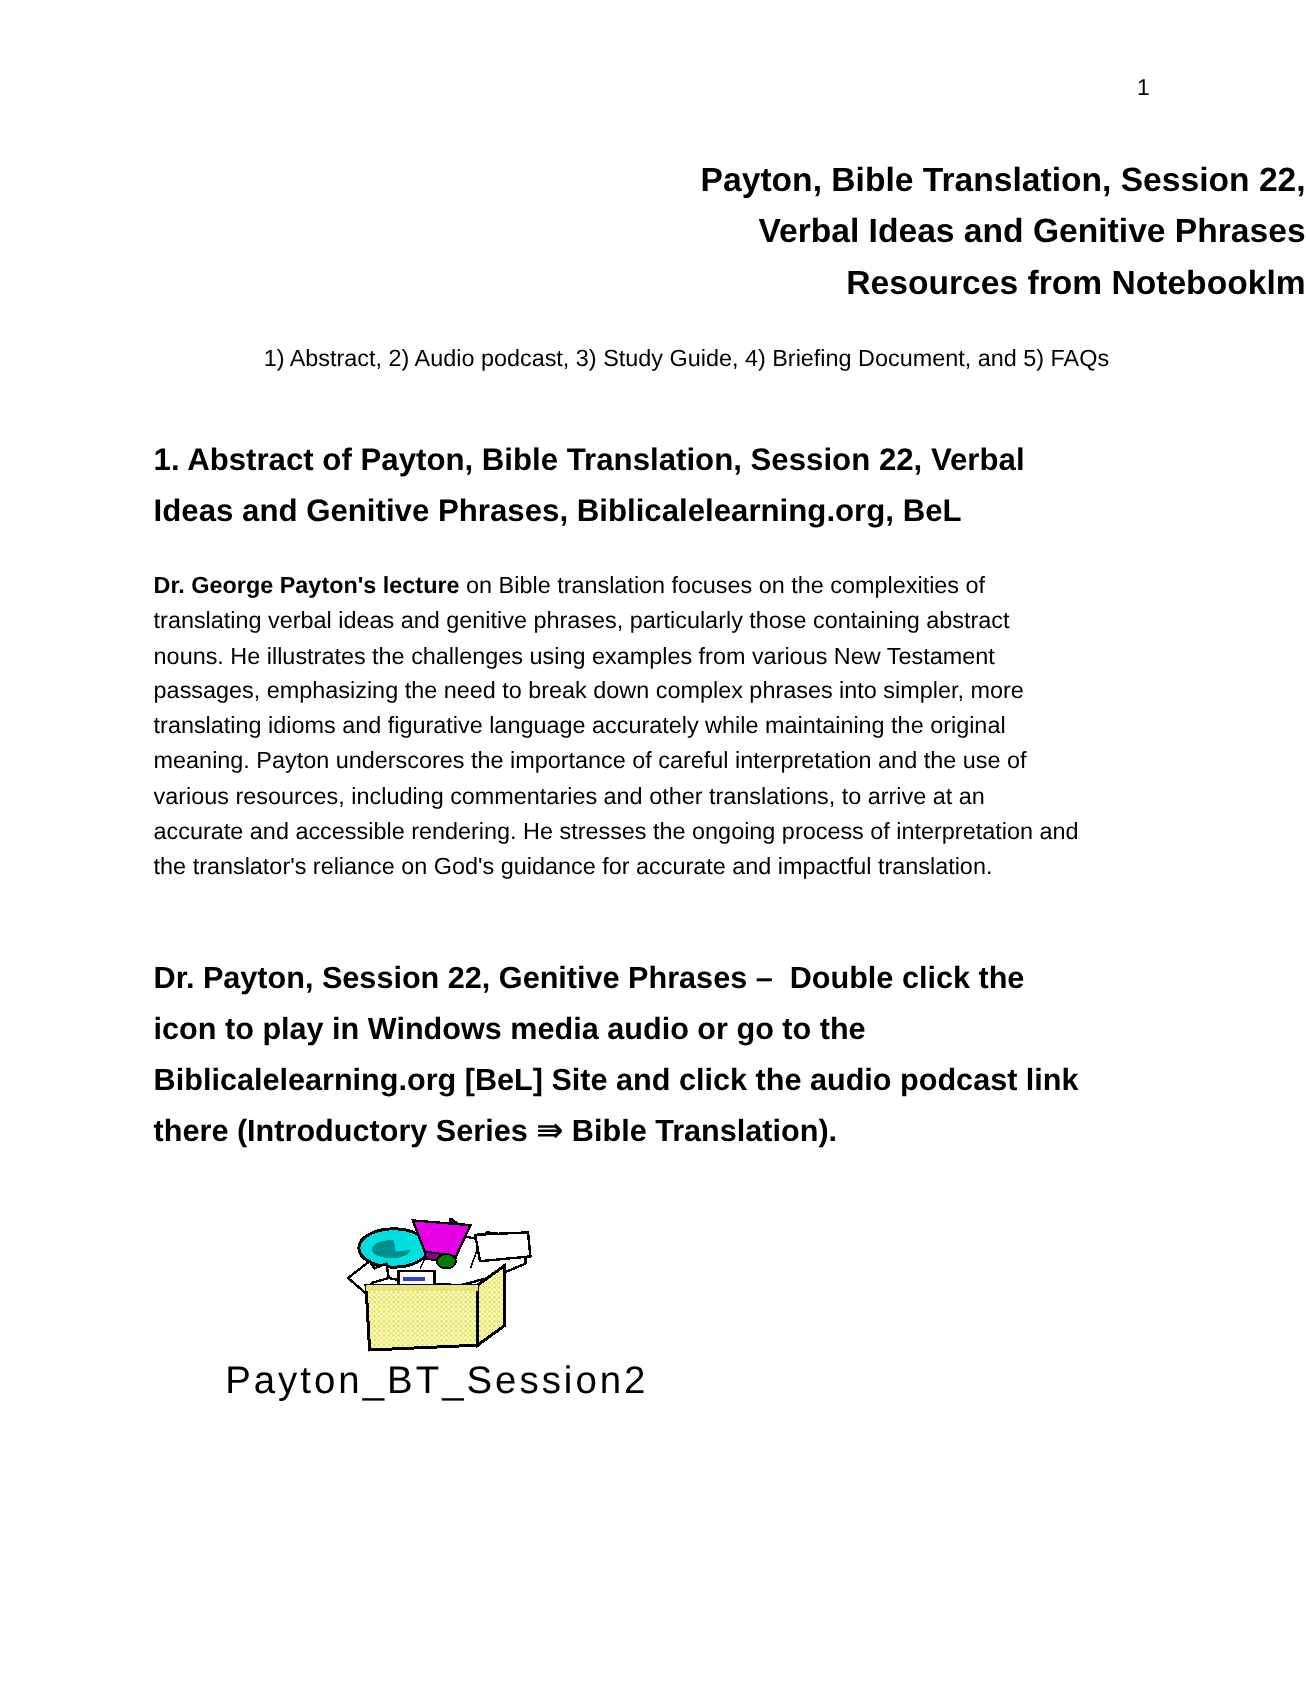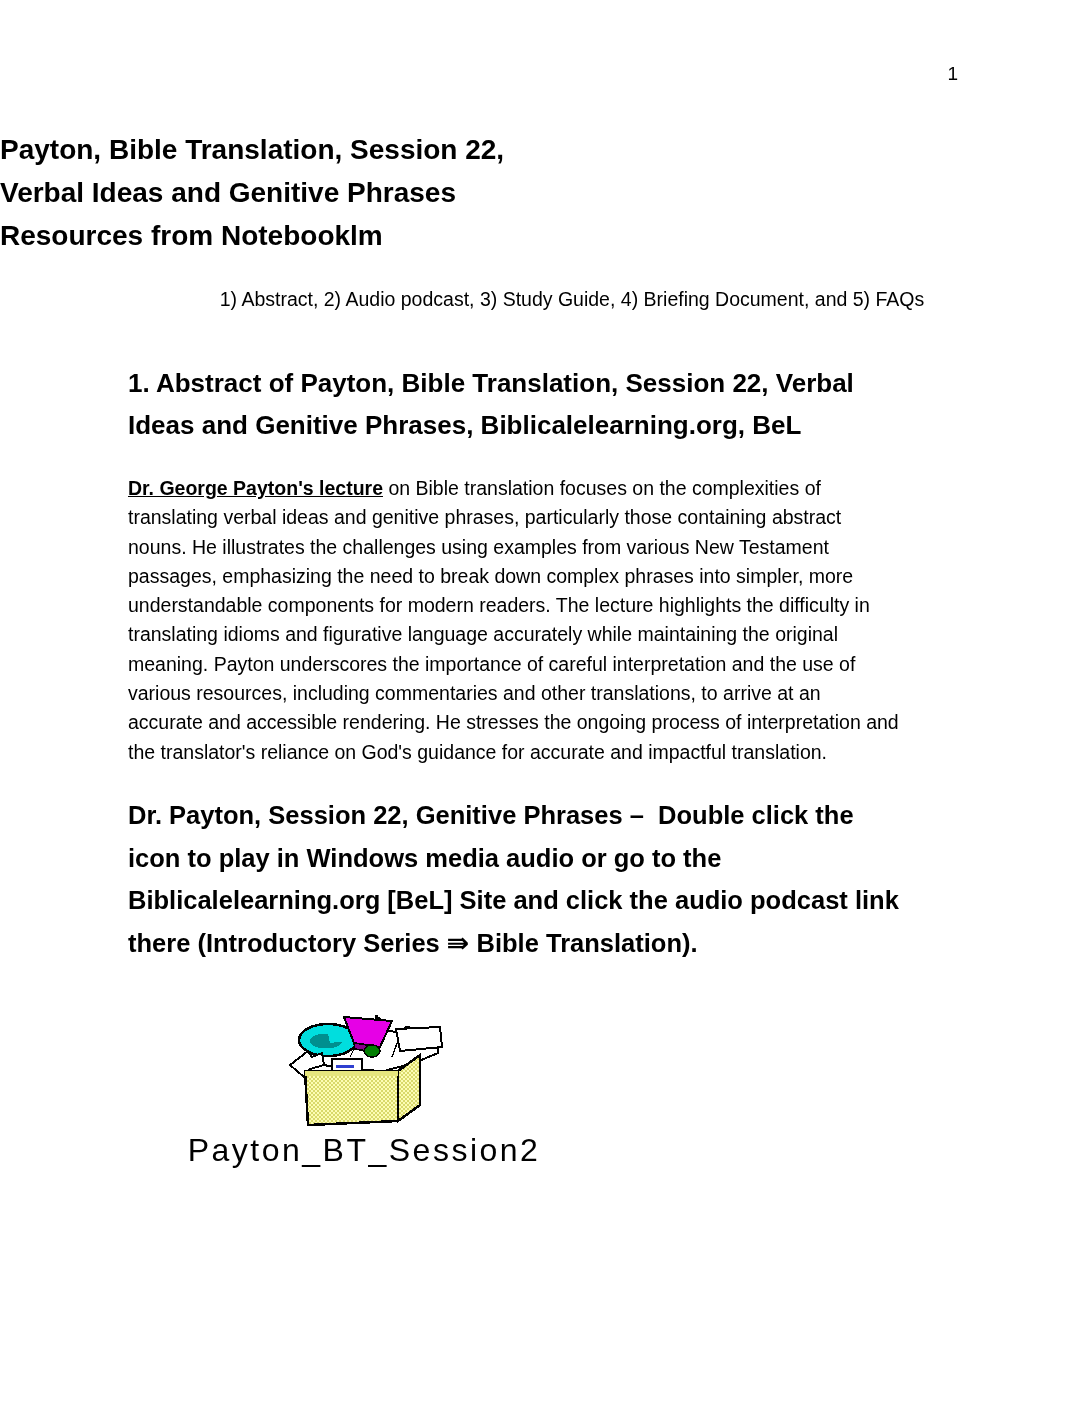--- a/index.html
+++ b/index.html
@@ -3,37 +3,37 @@
 <meta charset="utf-8">
 <style>
   html,body{margin:0;padding:0;background:#ffffff;}
   .page{
     position:relative;width:1088px;height:1408px;background:#ffffff;
     color:#000;font-family:"Liberation Sans",sans-serif;overflow:hidden;
   }
   .line{white-space:pre;}
   .pageno{position:absolute;top:63px;right:130px;font-size:19px;}
   .title{
-    position:absolute;top:128px;left:0;width:100%;text-align:left;
+    position:absolute;top:128px;left:0;width:100%;text-align:right;
     font-size:28px;font-weight:bold;line-height:43px;
   }
   .contents{
     position:absolute;top:288px;left:0;width:100%;text-align:center;
     font-size:19.5px;
     padding-left:28px;
   }
   .h1{
     position:absolute;top:362px;left:128px;width:880px;
     font-size:26px;font-weight:bold;line-height:42px;
   }
   .abstract{
     position:absolute;top:474px;left:128px;width:880px;
     font-size:19.5px;line-height:29.3px;
   }
-  .bold{font-weight:bold;text-decoration:underline;}
+  .bold{font-weight:bold;}
   .h2{
     position:absolute;top:794px;left:128px;width:880px;
     font-size:25.5px;font-weight:bold;line-height:42.5px;
   }
   .arrow{font-family:"DejaVu Sans",sans-serif;font-size:27px;}
   .icon-wrap{
     position:absolute;left:288px;top:1013px;width:160px;height:113px;cursor:pointer;
   }
   .caption{
     position:absolute;left:118px;top:1128px;width:492px;text-align:center;
@@ -60,21 +60,20 @@
   <div class="h1">
     <div class="line">1. Abstract of Payton, Bible Translation, Session 22, Verbal</div>
     <div class="line">Ideas and Genitive Phrases, Biblicalelearning.org, BeL</div>
   </div>
 
   <div class="abstract">
     <div class="line"><span class="bold">Dr. George Payton's lecture</span><span> on Bible translation focuses on the complexities of</span></div>
     <div class="line">translating verbal ideas and genitive phrases, particularly those containing abstract</div>
     <div class="line">nouns. He illustrates the challenges using examples from various New Testament</div>
     <div class="line">passages, emphasizing the need to break down complex phrases into simpler, more</div>
-    <div class="line">understandable components for modern readers. The lecture highlights the difficulty in</div>
     <div class="line">translating idioms and figurative language accurately while maintaining the original</div>
     <div class="line">meaning. Payton underscores the importance of careful interpretation and the use of</div>
     <div class="line">various resources, including commentaries and other translations, to arrive at an</div>
     <div class="line">accurate and accessible rendering. He stresses the ongoing process of interpretation and</div>
     <div class="line">the translator's reliance on God's guidance for accurate and impactful translation.</div>
   </div>
 
   <div class="h2">
     <div class="line">Dr. Payton, Session 22, Genitive Phrases –  Double click the</div>
     <div class="line">icon to play in Windows media audio or go to the</div>

